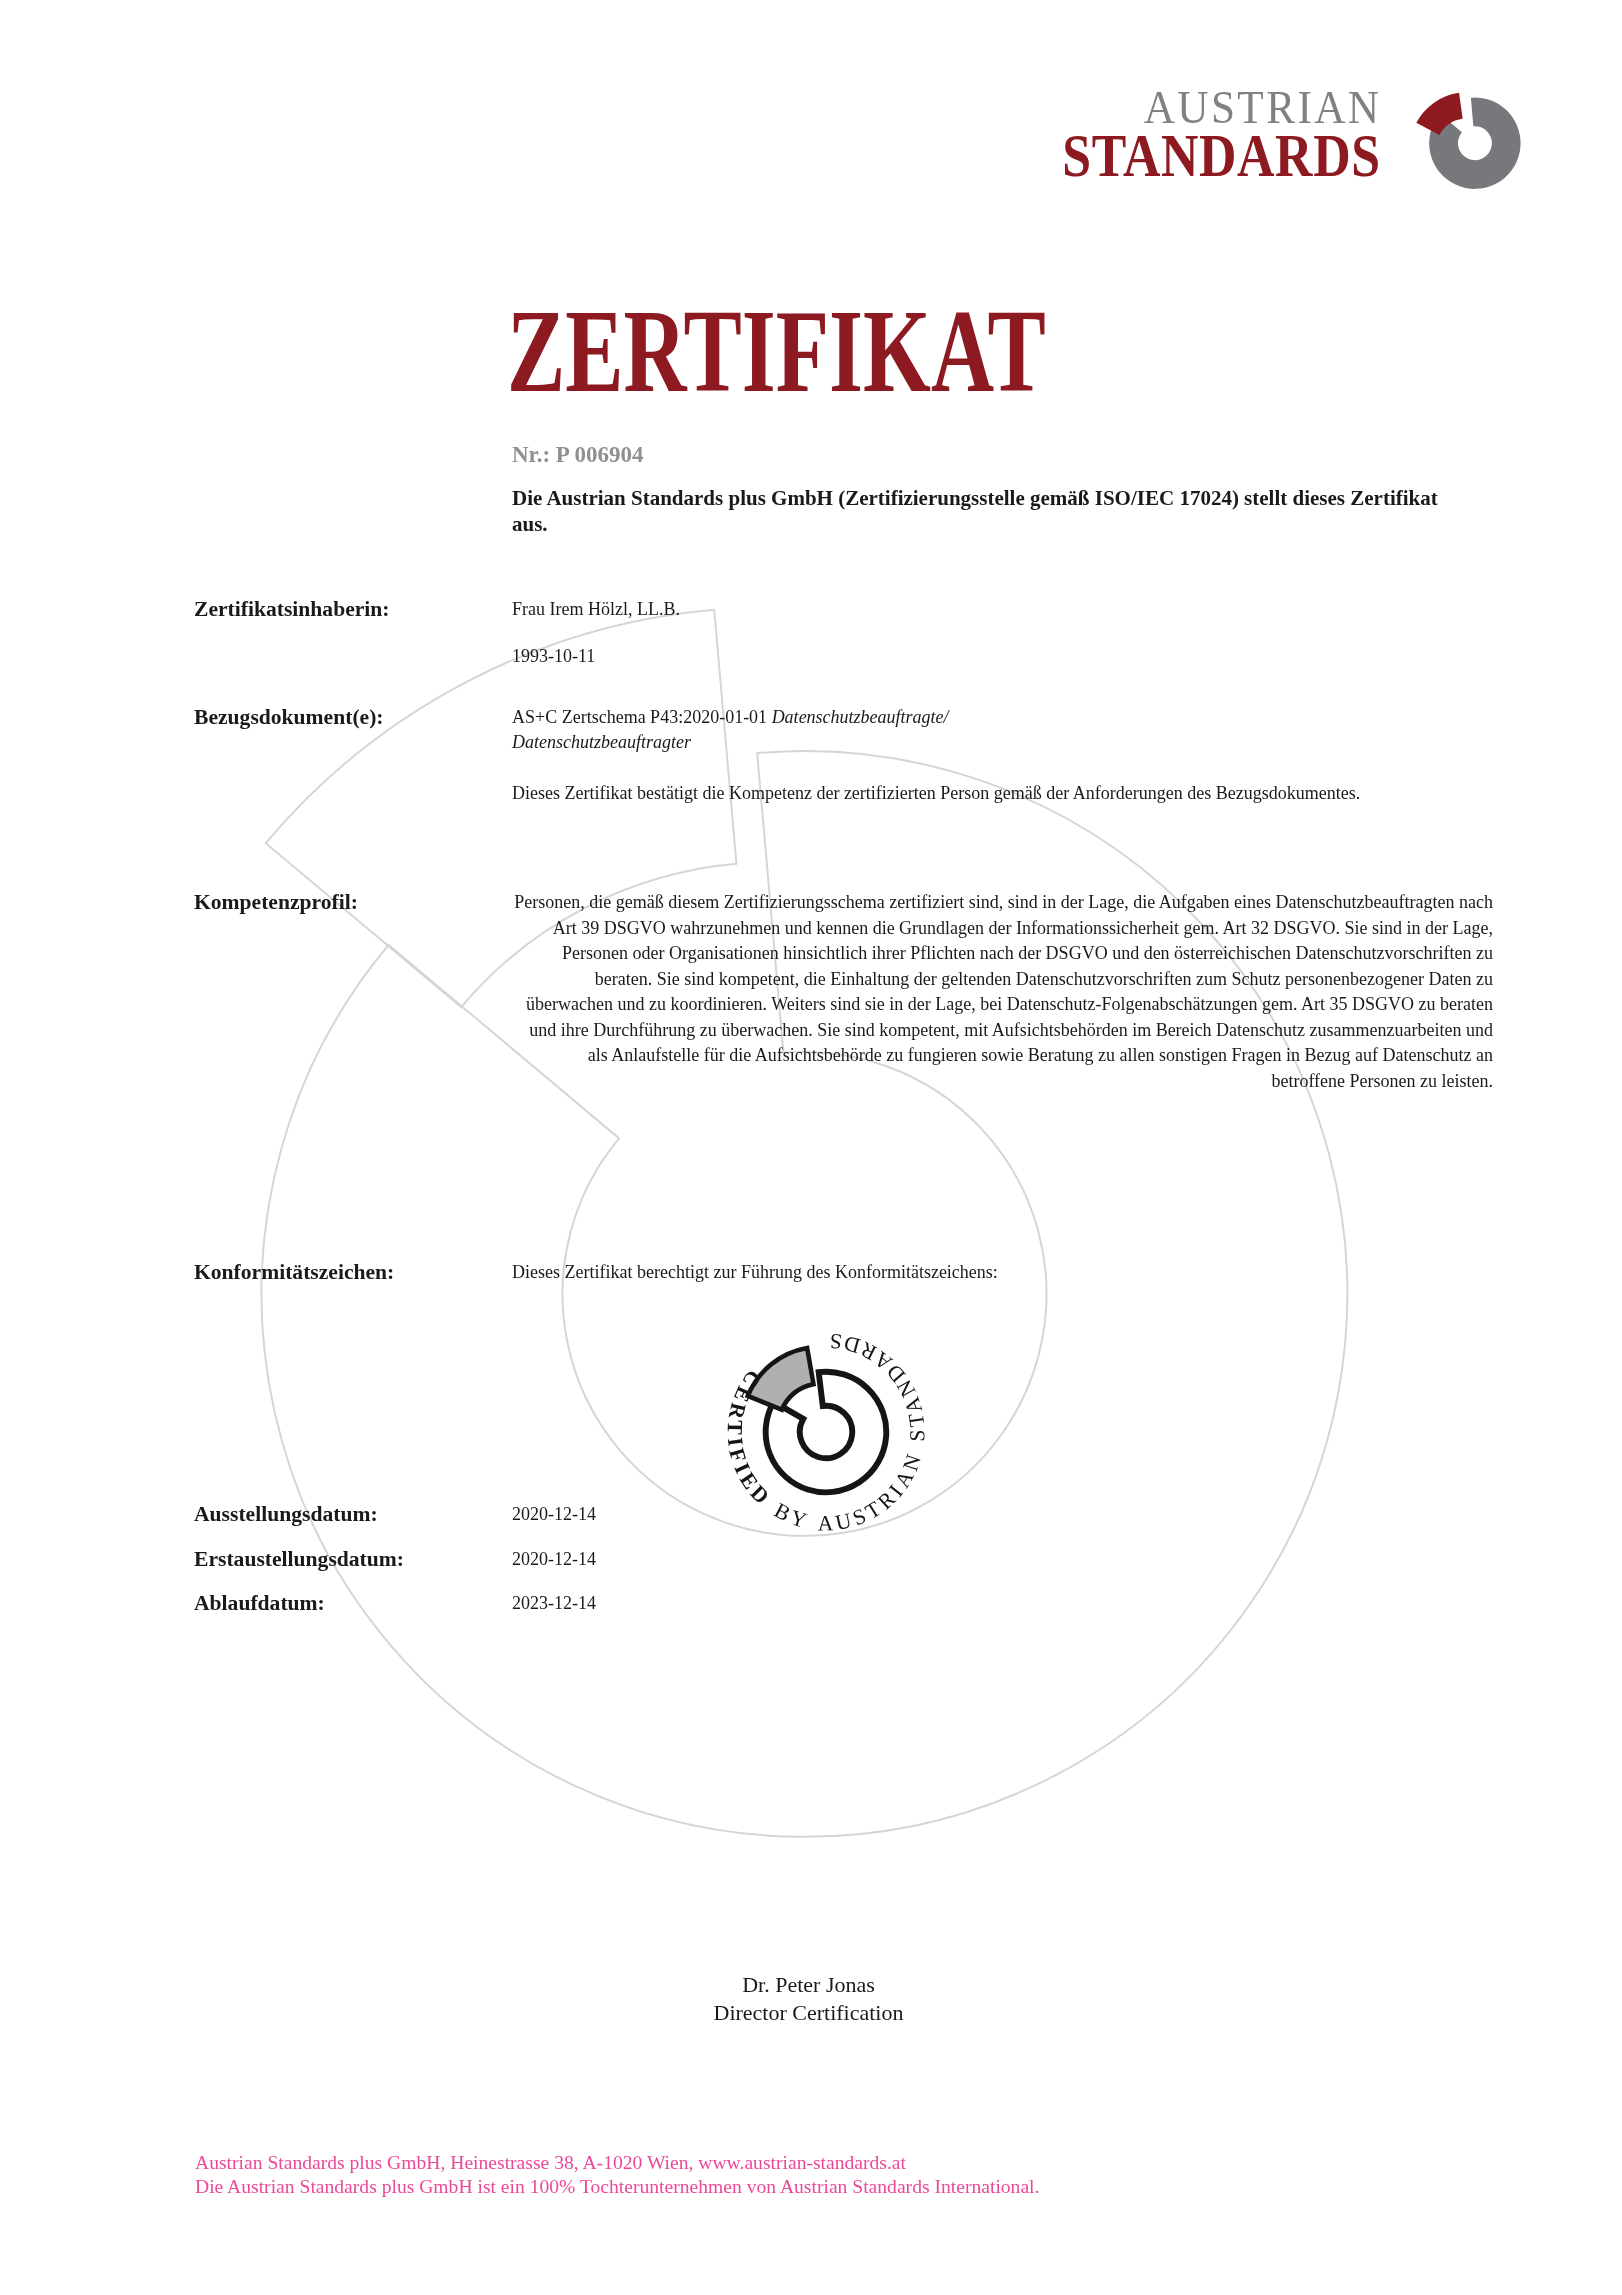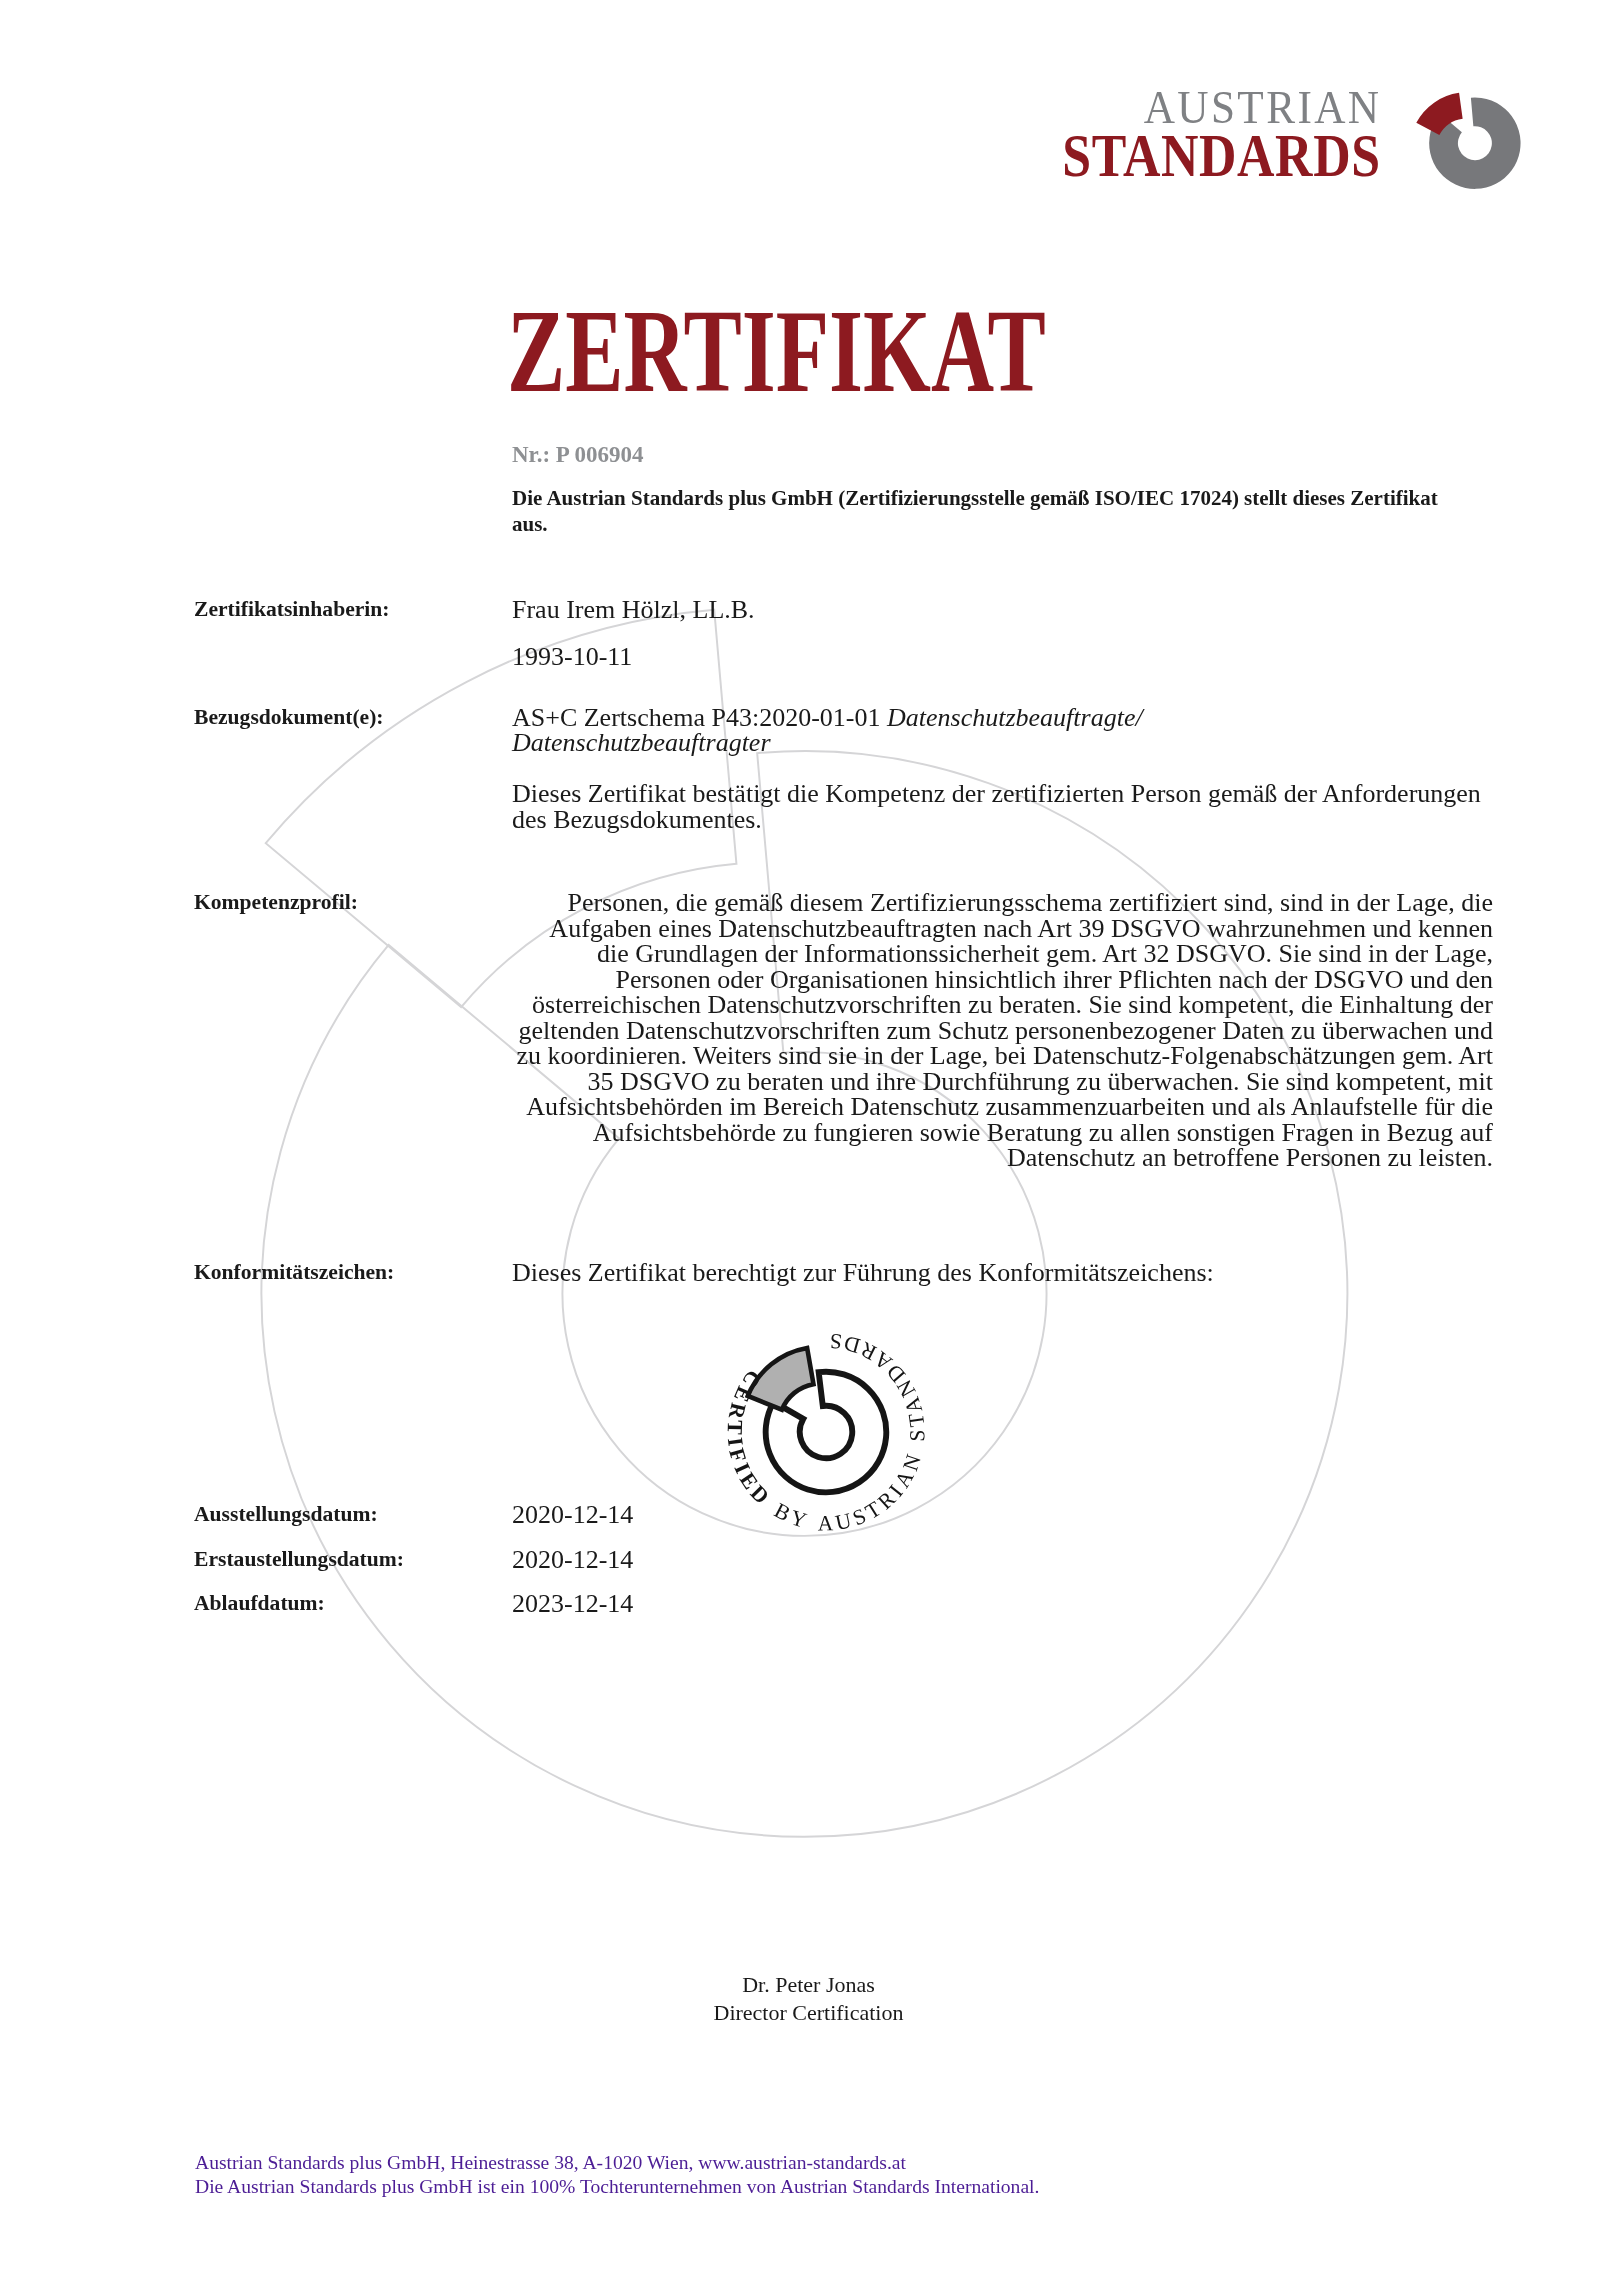--- a/index.html
+++ b/index.html
@@ -20,25 +20,25 @@
   .logo-icon{position:absolute;left:1390px;top:59px;}
   
   .title{
     position:absolute;left:507px;top:281px;
     font-size:118px;font-weight:700;line-height:1;letter-spacing:0;
     color:#8d1a20;transform:scaleX(0.74);transform-origin:left top;white-space:nowrap;
   }
   .cert-no{position:absolute;left:512px;top:430px;font-size:23px;font-weight:700;color:#8e9093;}
   .intro{position:absolute;left:512px;top:474px;font-size:21px;font-weight:700;line-height:25.5px;width:929px;}
   .label{position:absolute;left:194px;font-size:21.6px;font-weight:700;white-space:nowrap;}
-  .value{position:absolute;left:512px;font-size:26px;line-height:25.5px;width:981px;}
+  .value{position:absolute;left:512px;font-size:18px;line-height:25.5px;width:981px;}
   .value-nowrap{white-space:nowrap;}
   .italic{font-style:italic;}
   .signature{position:absolute;left:612px;top:1959px;width:393px;text-align:center;font-size:22px;line-height:27.5px;}
-  .footer{position:absolute;left:195px;top:2139px;font-size:19.6px;line-height:23.6px;color:#4c1d95;width:1178px;}
+  .footer{position:absolute;left:195px;top:2139px;font-size:19.6px;line-height:23.6px;color:#ec4899;width:1178px;}
   svg{display:block;}
   .wm{pointer-events:none;}
 </style>
 </head>
 <body>
 
 <div class="page">
 
   <svg class="abs wm" style="left:0;top:0;" width="1622" height="2295" viewBox="0 0 2480 3509">
     <path id="wmRing" fill="none" stroke="#d5d5d7" stroke-width="3" d="M 1157.7 1133.2 A 830 830 0 1 1 594.2 1426.5 L 946.6 1722.2 A 370 370 0 1 0 1197.8 1591.4 Z"></path>

